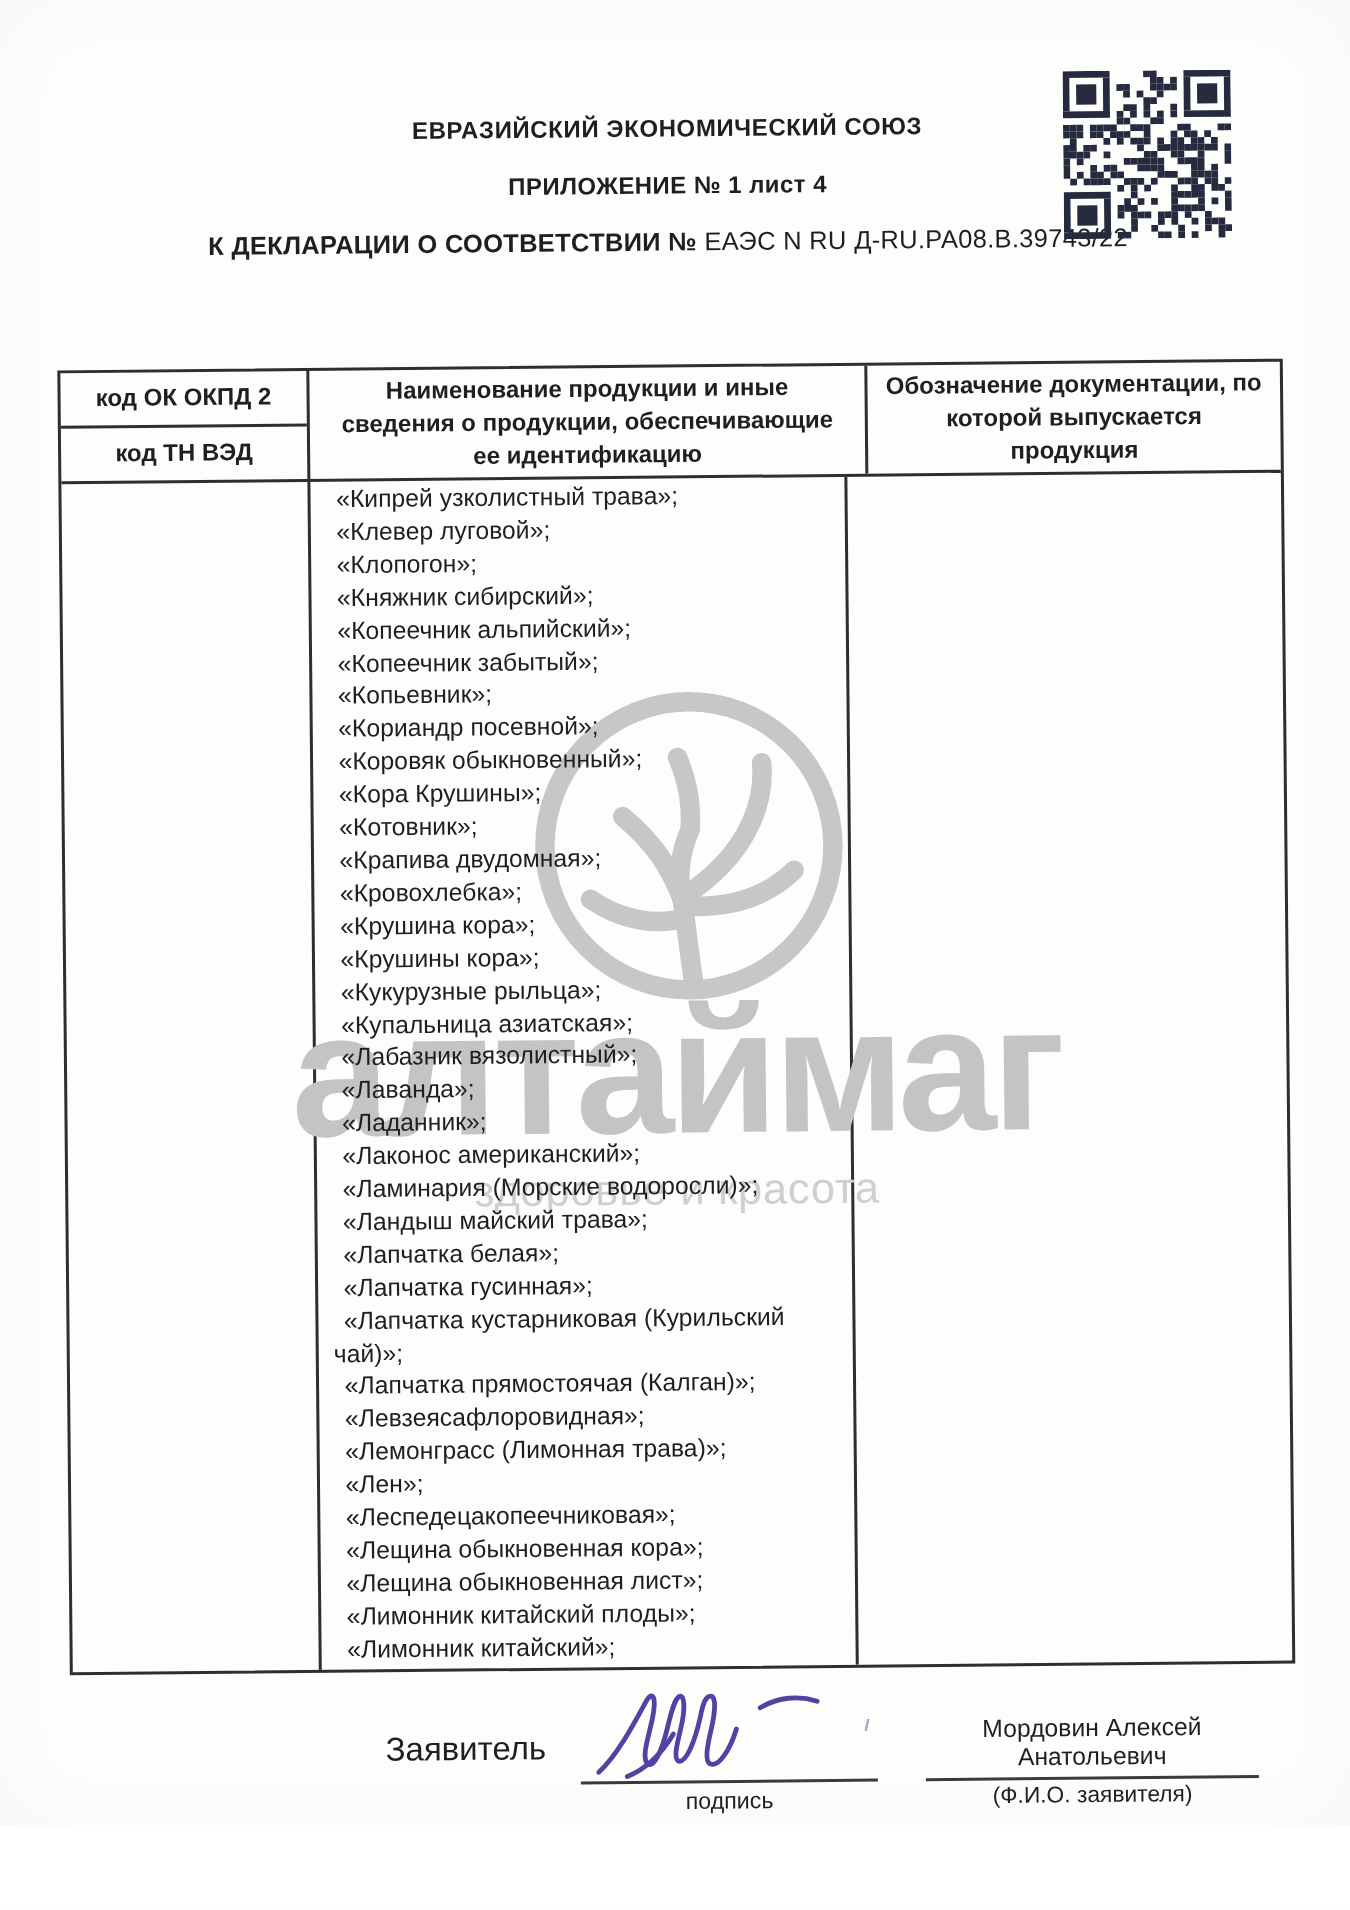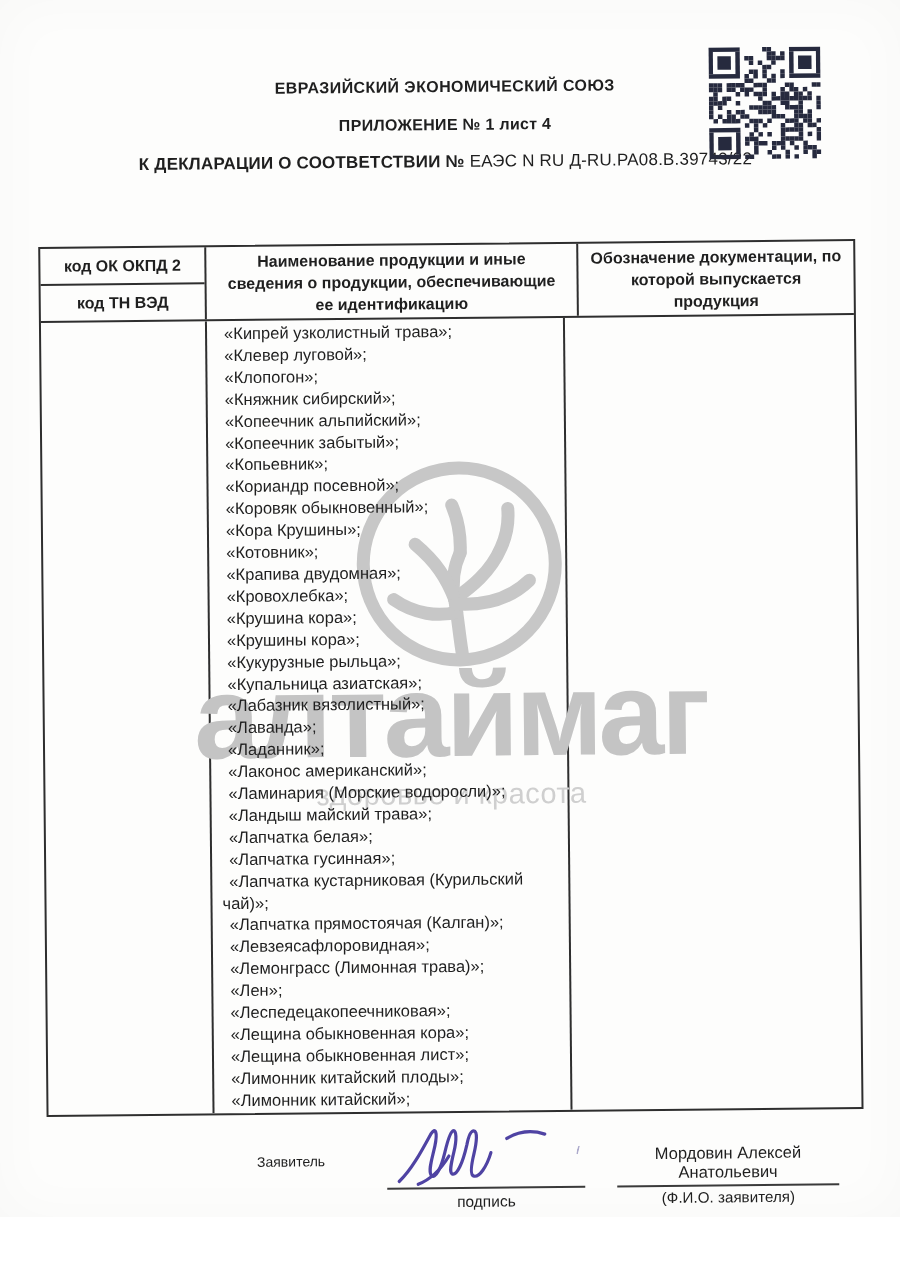--- a/index.html
+++ b/index.html
@@ -39,21 +39,21 @@
   .wm{position:absolute;z-index:1;pointer-events:none;color:#c5c5c5;}
   .wm-logo{left:352px;top:452px;width:216px;height:228px;}
   .wm-logo svg{display:block;width:100%;height:100%;stroke:#c7c7c7;stroke-width:13;
                fill:none;stroke-linecap:round;}
   .wm-word{left:0;right:0;top:656px;text-align:center;font-size:118px;font-weight:bold;
            letter-spacing:-3px;color:#c4c4c4;line-height:1;}
   .wm-tag{left:0;right:0;top:780px;text-align:center;font-size:29px;color:#cfcfcf;
           letter-spacing:.5px;line-height:1;}
 
   
-  .f-label{position:absolute;left:252px;top:1152px;font-size:14px;}
+  .f-label{position:absolute;left:252px;top:1152px;font-size:22px;}
   .sig-svg{position:absolute;left:386px;top:1124px;width:180px;height:64px;}
   .sig-svg path{fill:none;stroke:#4f43a3;stroke-width:3.2;stroke-linecap:round;stroke-linejoin:round;}
   .sig-line{position:absolute;left:382px;top:1187px;width:198px;border-top:2px solid #3a3a3a;}
   .sig-caption{position:absolute;left:382px;top:1193px;width:198px;text-align:center;font-size:15.5px;}
   .name-block{position:absolute;left:610px;top:1146px;width:226px;text-align:center;
               font-size:16.5px;line-height:19px;}
   .name-line{position:absolute;left:612px;top:1187px;width:222px;border-top:2px solid #3a3a3a;}
   .fio-caption{position:absolute;left:612px;top:1191px;width:222px;text-align:center;font-size:15.2px;}
   .stray-ink{position:absolute;left:572px;top:1147px;width:3px;height:9px;
              border-left:2px solid #9a97c0;transform:rotate(14deg);border-radius:2px;opacity:.8;}

